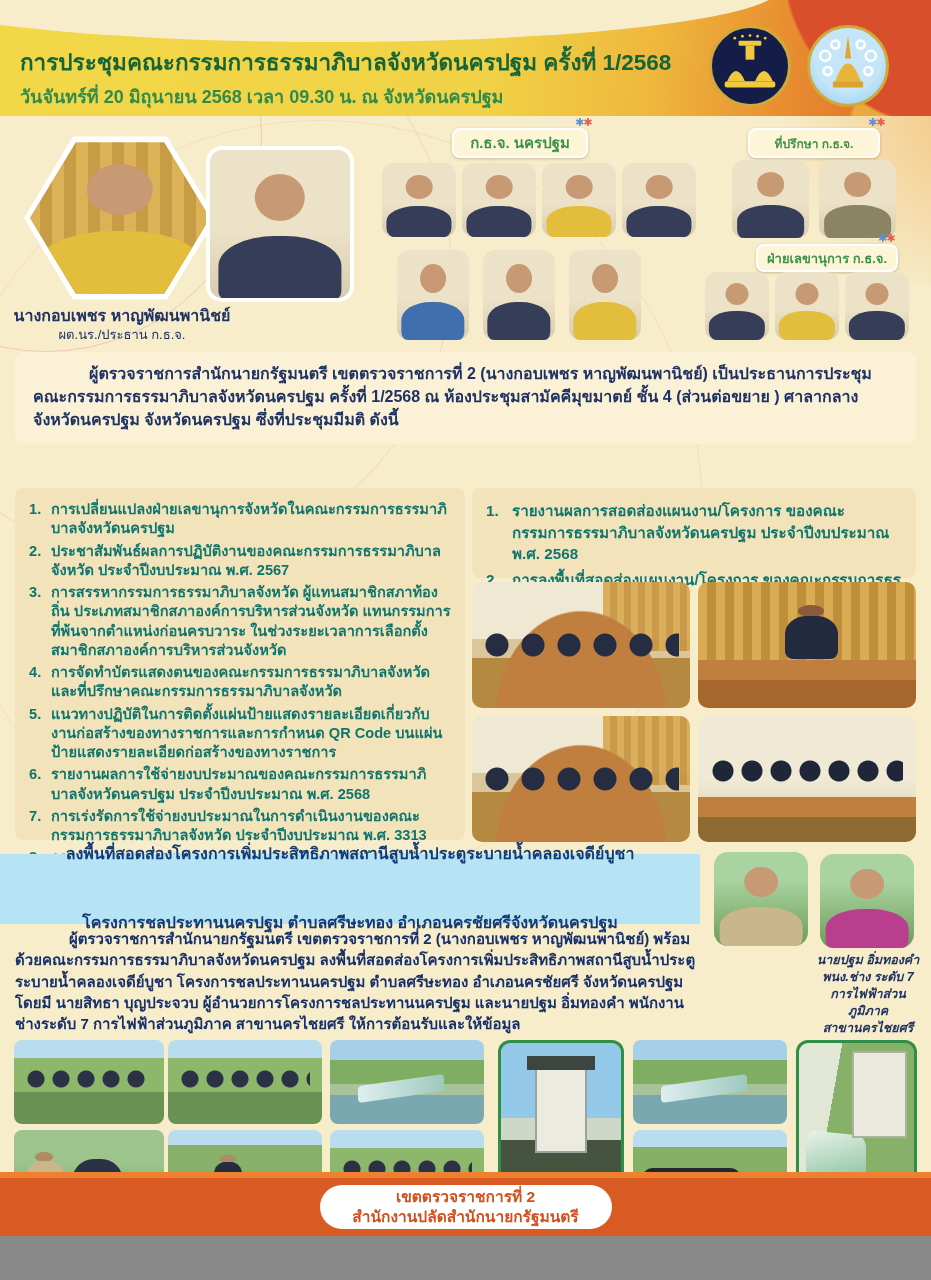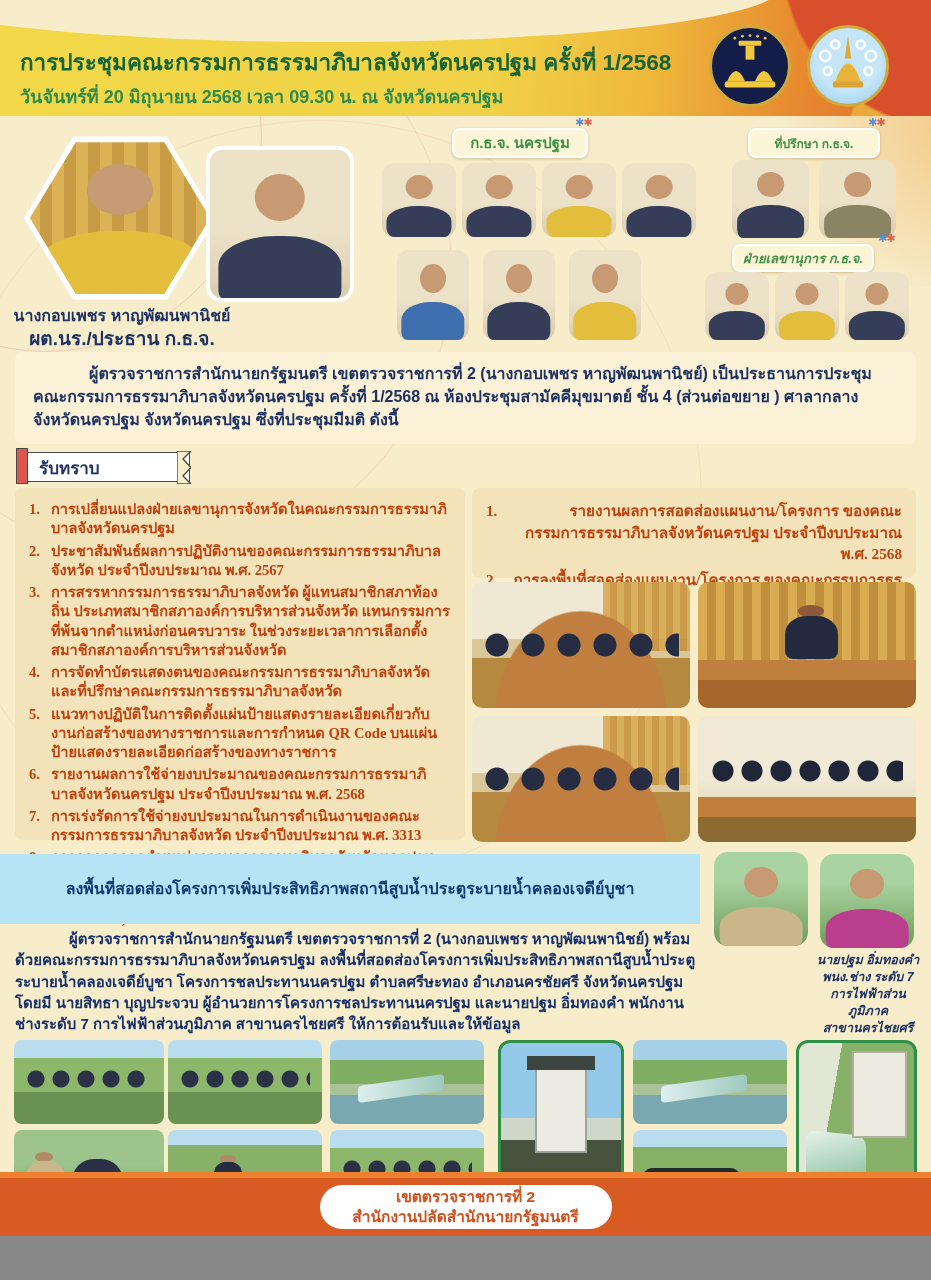--- a/index.html
+++ b/index.html
@@ -50,42 +50,42 @@
 
   
   .pill{position:absolute;background:#fdf5d7;border:2px solid #ffffff;border-radius:8px;
     box-shadow:0 1px 3px rgba(120,90,30,.35);display:flex;align-items:center;justify-content:center;
     color:#3f9147;font-weight:800;}
   .flowers{position:absolute;font-size:11px;letter-spacing:-1px;}
   .flowers .b{color:#5b8ed6;} .flowers .r{color:#e0604f;}
 
   .caption{position:absolute;text-align:center;color:#1e3263;line-height:1.3;}
   .caption .l1{font-size:16px;font-weight:800;}
-  .caption .l2{font-size:19px;font-weight:700;}
+  .caption .l2{font-size:13px;font-weight:400;}
 
   
   .intro-box{position:absolute;left:15px;top:352px;width:901px;height:92px;background:#faf1d6;border-radius:8px;
     box-sizing:border-box;padding:10px 18px;}
   .intro-box p{margin:0;text-indent:56px;font-size:16px;font-weight:700;color:#1e3263;line-height:1.45;}
 
   
   .ribbon{position:absolute;height:30px;background:#fff;border:1.5px solid #4a4a4a;box-sizing:border-box;
     display:flex;align-items:center;padding-left:16px;font-size:17px;font-weight:800;color:#1e3263;}
   .ribbon .red{position:absolute;left:-7px;top:-5px;width:12px;height:36px;background:#db584e;border:1.5px solid #4a4a4a;box-sizing:border-box;}
   .ribbon svg.tail{position:absolute;right:-2px;top:-2px;}
 
   
   .listbox{position:absolute;background:#f3e3ba;border-radius:8px;box-sizing:border-box;padding:12px 14px;}
   .listbox ol{margin:0;padding:0;list-style:none;counter-reset:n;}
-  .listbox li{counter-increment:n;position:relative;padding-left:22px;color:#c2410c;font-weight:700;font-family:Liberation Serif, serif;}
+  .listbox li{counter-increment:n;position:relative;padding-left:22px;color:#0f766e;font-weight:700;}
   .listbox li::before{content:counter(n) ".";position:absolute;left:0;top:0;font-weight:800;}
   .lb-left{left:15px;top:488px;width:450px;height:352px;font-size:14.6px;}
   .lb-left li{line-height:1.32;margin-bottom:3px;}
   .lb-right{left:472px;top:488px;width:444px;height:90px;font-size:15.2px;}
-  .lb-right li{line-height:1.42;margin-bottom:4px;padding-left:26px;text-align:right;}
+  .lb-right li{line-height:1.42;margin-bottom:4px;padding-left:26px;}
 
   
   .ph{position:absolute;border-radius:10px;overflow:hidden;}
   .ph-meeting{background:
     radial-gradient(ellipse at 50% 108%,#c07f3e 0 55%,transparent 56%),
     repeating-linear-gradient(90deg,rgba(216,169,79,.9) 0 7px,rgba(198,146,60,.9) 7px 14px),
     linear-gradient(180deg,#efe8d2 0 45%,#d9c79b 45% 60%,#b5893f 60% 100%);
     background-size:100% 100%,40% 55%,100% 100%;background-repeat:no-repeat;background-position:0 0,100% 0,0 0;}
   .ph-meeting::after{content:"";position:absolute;left:5%;right:5%;top:40%;height:26px;
     background-image:radial-gradient(circle at 14px 13px,#262d42 11px,transparent 12px);
@@ -224,37 +224,30 @@
   <div class="por bg-room rp" style="position:absolute;left:622px;top:163px;width:74px;height:74px;"></div>
   <div class="por bg-room rp v-blue" style="position:absolute;left:397px;top:250px;width:72px;height:90px;"></div>
   <div class="por bg-room rp" style="position:absolute;left:483px;top:250px;width:72px;height:90px;"></div>
   <div class="por bg-room rp v-yellow" style="position:absolute;left:569px;top:250px;width:72px;height:90px;"></div>
 
   <div class="pill" style="left:748px;top:128px;width:128px;height:26px;font-size:12px;">ที่ปรึกษา ก.ธ.จ.</div>
   <div class="flowers" style="left:868px;top:116px;"><span class="b">✱</span><span class="r">✱</span></div>
   <div class="por bg-room rp" style="position:absolute;left:732px;top:160px;width:77px;height:78px;"></div>
   <div class="por bg-room rp v-uniform" style="position:absolute;left:819px;top:160px;width:77px;height:78px;"></div>
 
-  <div class="pill" style="left:732px;top:244px;width:138px;height:24px;font-size:13px;font-style:italic;">ฝ่ายเลขานุการ ก.ธ.จ.</div>
+  <div class="pill" style="left:756px;top:244px;width:138px;height:24px;font-size:13px;">ฝ่ายเลขานุการ ก.ธ.จ.</div>
   <div class="flowers" style="left:878px;top:232px;"><span class="b">✱</span><span class="r">✱</span></div>
   <div class="por bg-room rp" style="position:absolute;left:705px;top:272px;width:64px;height:68px;"></div>
   <div class="por bg-room rp v-yellow" style="position:absolute;left:775px;top:272px;width:64px;height:68px;"></div>
   <div class="por bg-room rp" style="position:absolute;left:845px;top:272px;width:64px;height:68px;"></div>
 
   <div class="intro-box">
     <p>ผู้ตรวจราชการสำนักนายกรัฐมนตรี เขตตรวจราชการที่ 2  (นางกอบเพชร หาญพัฒนพานิชย์) เป็นประธานการประชุมคณะกรรมการธรรมาภิบาลจังหวัดนครปฐม ครั้งที่ 1/2568 ณ ห้องประชุมสามัคคีมุขมาตย์ ชั้น 4 (ส่วนต่อขยาย ) ศาลากลางจังหวัดนครปฐม จังหวัดนครปฐม ซึ่งที่ประชุมมีมติ ดังนี้</p>
   </div>
 
-  <div class="ribbon" style="left:22px;top:452px;width:168px;">
-    <span class="red"></span>
-    <span>รับทราบ</span>
-    <svg class="tail" width="14" height="33" viewBox="0 0 14 33">
-        <path d="M0 0 H14 L6 8 L14 16.5 L6 25 L14 33 H0 Z" fill="#f7edca" stroke="#4a4a4a" stroke-width="1.4"></path>
-      </svg>
-  </div>
   <div class="listbox lb-left">
     <ol>
       <li>การเปลี่ยนแปลงฝ่ายเลขานุการจังหวัดในคณะกรรมการธรรมาภิบาลจังหวัดนครปฐม</li>
       <li>ประชาสัมพันธ์ผลการปฏิบัติงานของคณะกรรมการธรรมาภิบาลจังหวัด ประจำปีงบประมาณ พ.ศ. 2567</li>
       <li>การสรรหากรรมการธรรมาภิบาลจังหวัด ผู้แทนสมาชิกสภาท้องถิ่น ประเภทสมาชิกสภาองค์การบริหารส่วนจังหวัด แทนกรรมการที่พ้นจากตำแหน่งก่อนครบวาระ ในช่วงระยะเวลาการเลือกตั้งสมาชิกสภาองค์การบริหารส่วนจังหวัด</li>
       <li>การจัดทำบัตรแสดงตนของคณะกรรมการธรรมาภิบาลจังหวัด และที่ปรึกษาคณะกรรมการธรรมาภิบาลจังหวัด</li>
       <li>แนวทางปฏิบัติในการติดตั้งแผ่นป้ายแสดงรายละเอียดเกี่ยวกับงานก่อสร้างของทางราชการและการกำหนด QR Code บนแผ่นป้ายแสดงรายละเอียดก่อสร้างของทางราชการ</li>
       <li>รายงานผลการใช้จ่ายงบประมาณของคณะกรรมการธรรมาภิบาลจังหวัดนครปฐม ประจำปีงบประมาณ พ.ศ. 2568</li>
       <li>การเร่งรัดการใช้จ่ายงบประมาณในการดำเนินงานของคณะกรรมการธรรมาภิบาลจังหวัด ประจำปีงบประมาณ พ.ศ. 3313</li>
       <li>การลาออกจากตำแหน่งกรรมการธรรมาภิบาลจังหวัดนครปฐม</li>
@@ -269,20 +262,21 @@
     </ol>
   </div>
 
   <div class="ph ph-meeting m1"></div>
   <div class="ph ph-chair m2"></div>
   <div class="ph ph-meeting m3"></div>
   <div class="ph ph-group m4"></div>
 
   <div class="banner">
     <div>ลงพื้นที่สอดส่องโครงการเพิ่มประสิทธิภาพสถานีสูบน้ำประตูระบายน้ำคลองเจดีย์บูชา</div>
+    <div>โครงการชลประทานนครปฐม ตำบลศรีษะทอง อำเภอนครชัยศรีจังหวัดนครปฐม</div>
   </div>
   <div class="field-par">
     <p>ผู้ตรวจราชการสำนักนายกรัฐมนตรี เขตตรวจราชการที่ 2  (นางกอบเพชร หาญพัฒนพานิชย์) พร้อมด้วยคณะกรรมการธรรมาภิบาลจังหวัดนครปฐม ลงพื้นที่สอดส่องโครงการเพิ่มประสิทธิภาพสถานีสูบน้ำประตูระบายน้ำคลองเจดีย์บูชา โครงการชลประทานนครปฐม ตำบลศรีษะทอง อำเภอนครชัยศรี จังหวัดนครปฐม โดยมี นายสิทธา บุญประจวบ ผู้อำนวยการโครงการชลประทานนครปฐม และนายปฐม อิ่มทองคำ พนักงานช่างระดับ 7 การไฟฟ้าส่วนภูมิภาค สาขานครไชยศรี ให้การต้อนรับและให้ข้อมูล</p>
   </div>
 
   <div class="host-photo hp1 bg-out por v-khaki"></div>
   <div class="host-photo hp2 bg-out por v-pink"></div>
   <div class="host-cap hc2">
     <div>นายปฐม อิ่มทองคำ</div>
     <div>พนง.ช่าง ระดับ 7</div>

